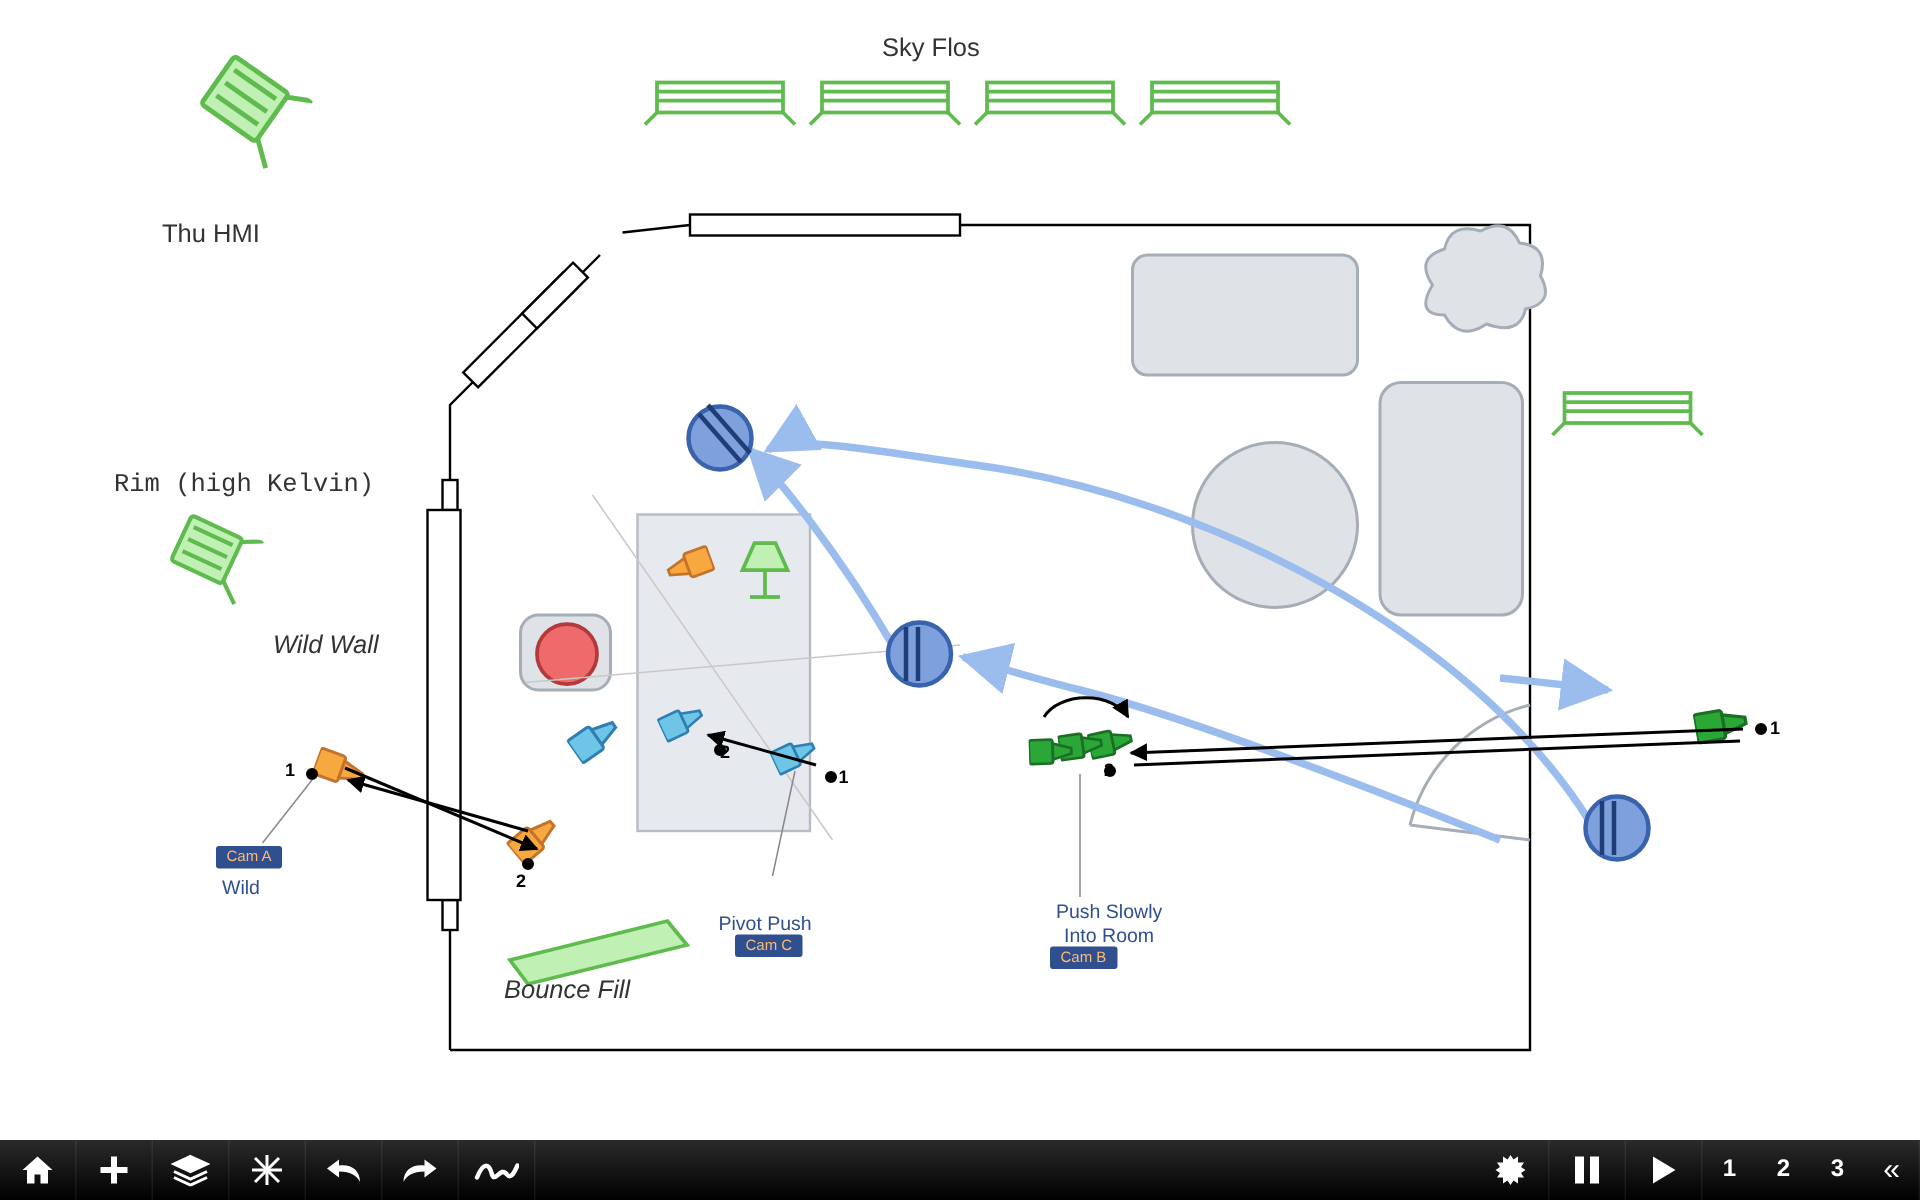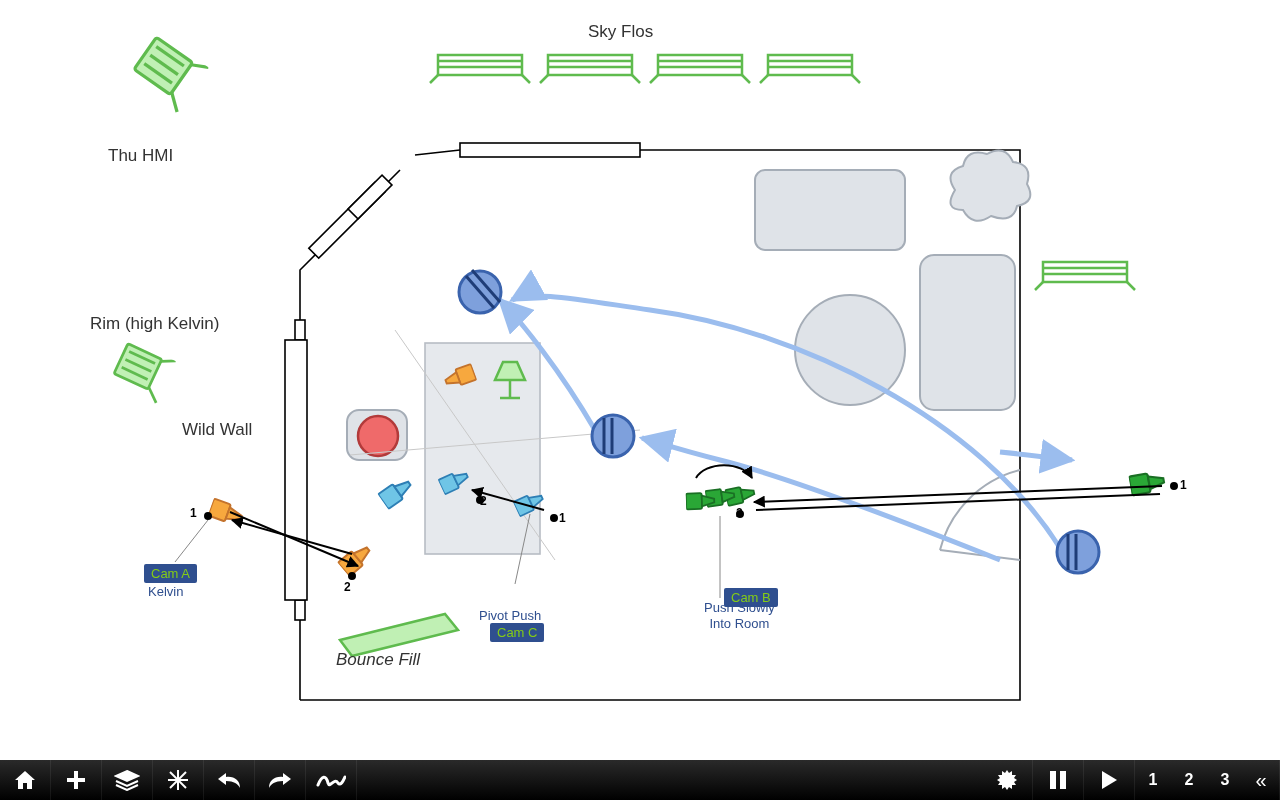--- a/index.html
+++ b/index.html
@@ -11,22 +11,22 @@
     position: relative;
   }
   .canvas {
     position: absolute;
     left: 0; top: 0; width: 1280px; height: 760px;
     background: #fff;
   }
   .label { position: absolute; color: #333; font-size: 17px; }
   .cam-chip {
     position: absolute;
-    background: #2f4f8f; color: #84cc16;
-    font-size: 13px; padding: 2px 7px;
+    background: #2f4f8f; color: #fdba74;
+    font-size: 10px; padding: 2px 7px;
     border-radius: 2px;
   }
   .cam-sub {
     position: absolute;
     color: #2f4f8f; font-size: 13px;
     text-align: center;
   }
   .num { position: absolute; font-size: 12px; font-weight: bold; color: #000; }
 
   
@@ -247,32 +247,32 @@
   </g>
 
   <g fill="#c0f0b4" stroke="#5fbb4e" stroke-width="2.5">
     <path d="M 340 640 L 445 614 L 458 630 L 352 656 Z"></path>
   </g>
 </svg>
 
 
 <div class="label" style="left:588px; top:22px;">Sky Flos</div>
 <div class="label" style="left:108px; top:146px;">Thu HMI</div>
-<div class="label" style="left:90px; top:314px;">Rim (high Kelvin)</div>
-<div class="label" style="left:182px; top:420px;">Wild Wall</div>
+<div class="label" style="left:76px; top:314px;font-family:Liberation Mono, monospace;">Rim (high Kelvin)</div>
+<div class="label" style="left:182px; top:420px;font-style:italic;">Wild Wall</div>
 <div class="label" style="left:336px; top:650px;font-style:italic;">Bounce Fill</div>
 
 
 <div class="cam-chip" style="left:144px; top:564px;">Cam A</div>
-<div class="cam-sub" style="left:148px; top:584px;">Kelvin</div>
+<div class="cam-sub" style="left:148px; top:584px;">Wild</div>
 
 <div class="cam-chip" style="left:490px; top:623px;">Cam C</div>
 <div class="cam-sub" style="left:479px; top:608px;">Pivot Push</div>
 
-<div class="cam-chip" style="left:700px; top:588px;margin-left:24px;">Cam B</div>
+<div class="cam-chip" style="left:700px; top:631px;">Cam B</div>
 <div class="cam-sub" style="left:684px; top:600px; white-space:pre; line-height:1.2;margin-left:20px;">Push Slowly
 Into Room</div>
 
 
 <div class="num" style="left:190px; top:506px;">1</div>
 <div class="num" style="left:344px; top:580px;">2</div>
 <div class="num" style="left:559px; top:511px;">1</div>
 <div class="num" style="left:480px; top:494px;">2</div>
 <div class="num" style="left:1180px; top:478px;">1</div>
 <div class="num" style="left:736px; top:506px;">2</div>

